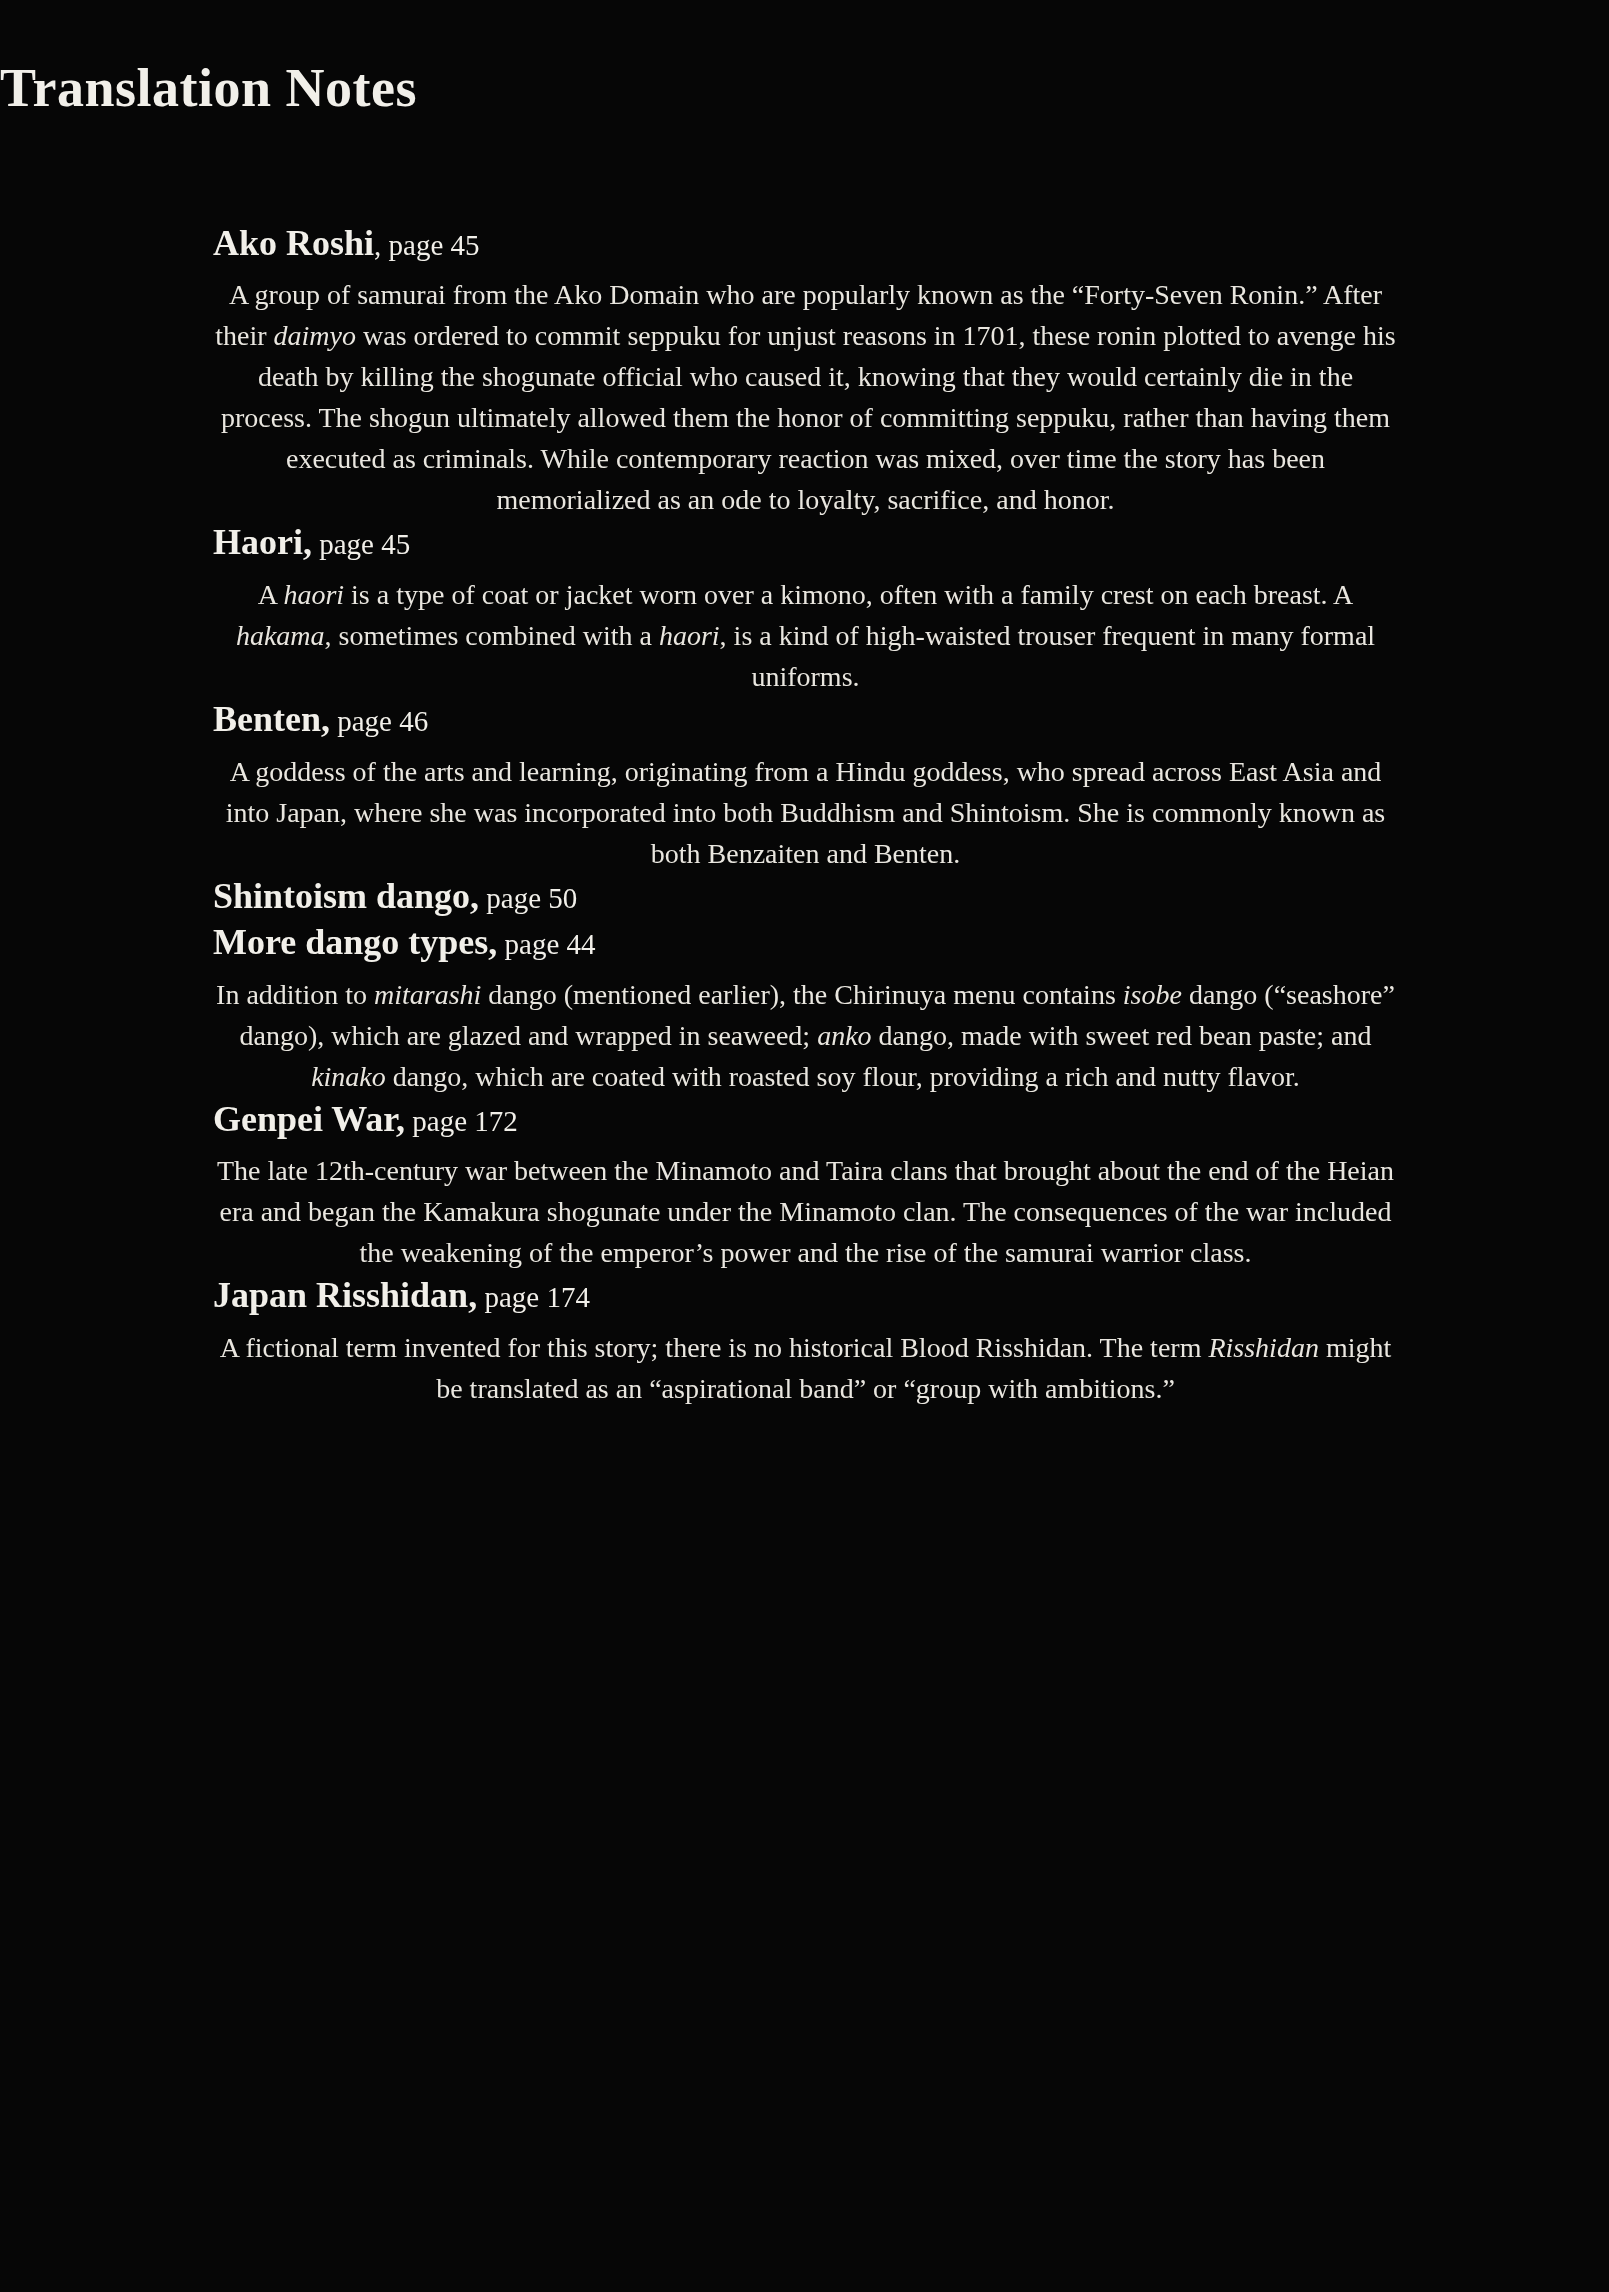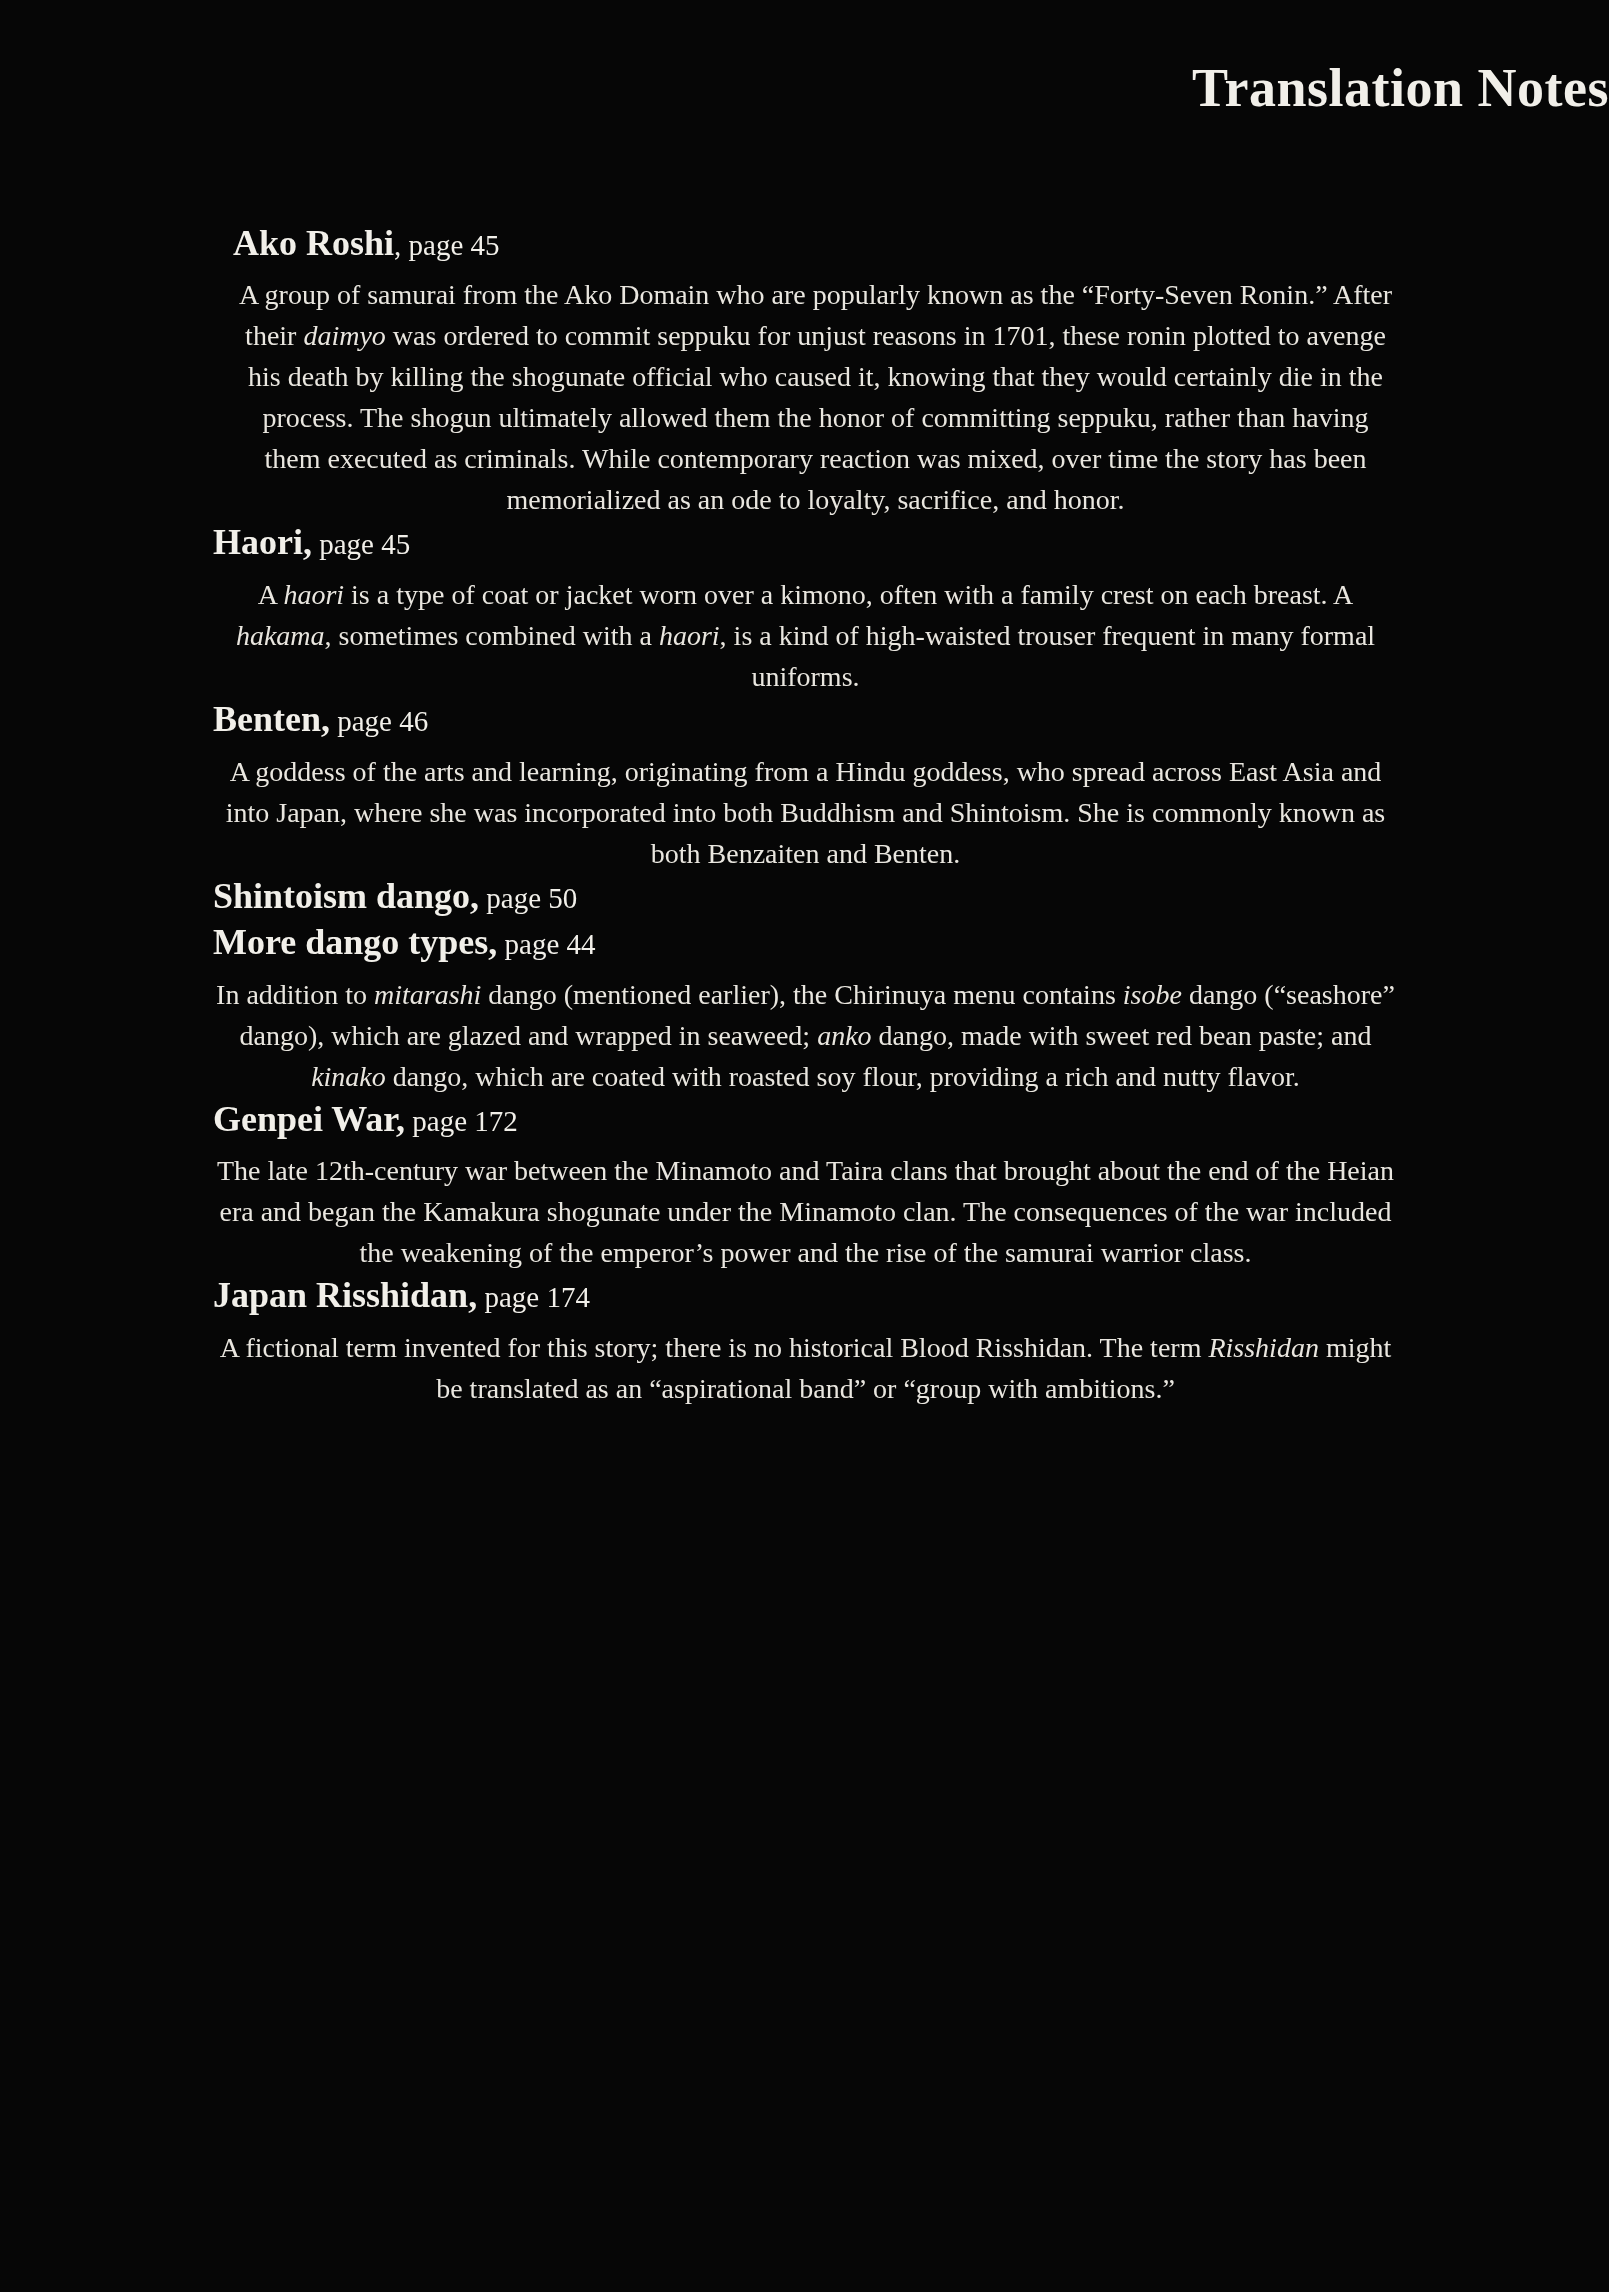--- a/index.html
+++ b/index.html
@@ -12,33 +12,33 @@
     width: 1609px;
     height: 2292px;
     background: #060606;
     color: #ece9e2;
     font-family: "Liberation Serif", "DejaVu Serif", serif;
     overflow: hidden;
   }
   .title {
     margin: 0;
     padding-top: 56px;
-    text-align: right;
+    text-align: left;
     font-size: 54px;
     line-height: 1.2;
     font-weight: 700;
     letter-spacing: 0.5px;
     color: #f1efe9;
   }
   .content {
     margin-left: 213px;
     width: 1185px;
   }
   .entry { }
-  .entry.first { margin-top: 100px; margin-left: 20px; }
+  .entry.first { margin-top: 100px; }
   .entry-heading {
     margin: 0;
     font-size: 36px;
     line-height: 44px;
     font-weight: 700;
     color: #f1efe9;
   }
   .entry-heading .ref {
     font-weight: 400;
     font-size: 29px;

